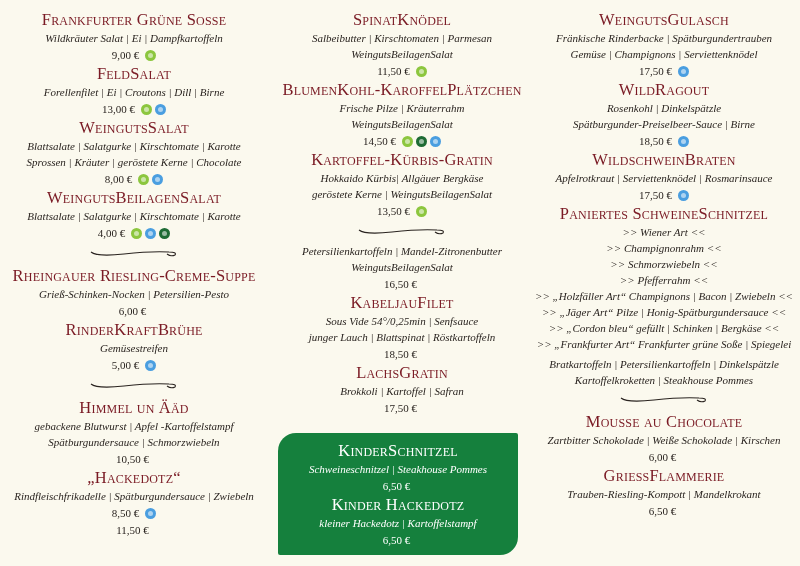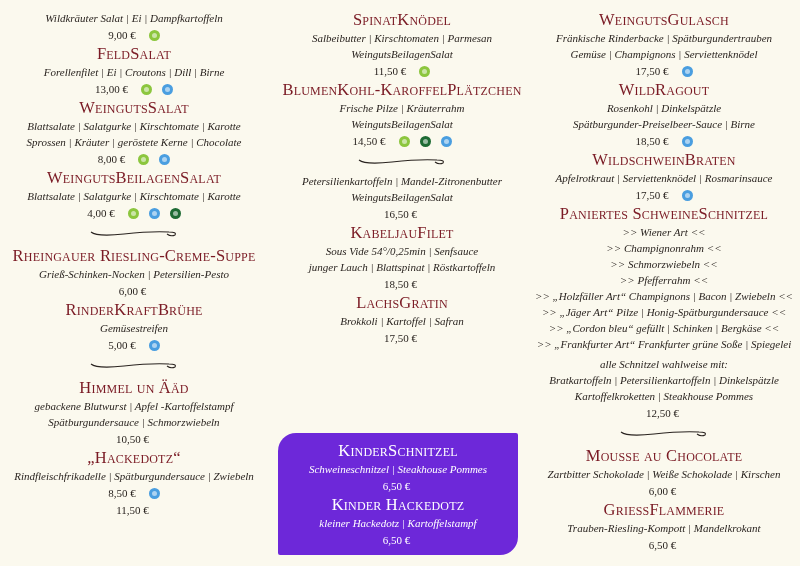--- a/index.html
+++ b/index.html
@@ -7,40 +7,41 @@
          font-family:"DejaVu Serif", serif; color:#2a2420; }
   .col { position:absolute; top:10px; text-align:center; }
   .col1 { left:0; width:268px; }
   .col2 { left:272px; width:260px; }
   .col3 { left:528px; width:272px; }
   .dish { margin:0; }
   .title { font-family:"Liberation Serif", serif; color:#7a1a24; font-size:16.5px; line-height:20px;
            font-variant:small-caps; font-weight:normal; letter-spacing:0.2px; margin:0; }
   .line { font-family:"Liberation Serif", serif; font-style:italic; font-size:11px; line-height:15px; margin:1px; }
   .price { font-family:"Liberation Serif", serif; font-size:11px; line-height:17px; margin:0; display:flex;
-           justify-content:center; align-items:center; gap:10px; }
+           justify-content:center; align-items:center; gap:3px; }
   .price .amt { margin-right:3px; }
   .ic { display:inline-block; width:11px; height:11px; border-radius:50%; position:relative; }
   .ic.veg { background:#8cc63e; }
   .ic.lac { background:#4a9ee0; }
   .ic.vgn { background:#1e6b34; }
   .ic::after { content:""; position:absolute; left:3px; top:3px; width:5px; height:5px; border-radius:50%;
                background:rgba(255,255,255,0.55); }
   .flourish { display:block; margin:6px auto 8px; }
-  .kids { position:absolute; left:278px; top:433px; width:240px; height:122px; background:#6d28d9;
+  .kids { position:absolute; left:278px; top:433px; width:240px; height:122px; background:#15803d;
           border-radius:18px 2px 18px 2px; text-align:center; color:#fff; padding-top:8px; box-sizing:border-box; }
   .kids .title { color:#fff; }
   .kids .line, .kids .price { color:#fff; }
   .gap { height:3px; }
 </style>
 </head>
 <body>
 
 <div class="col col1">
   <div class="dish">
+    <h2 class="title">Frankfurter Grüne Sosse</h2>
     <p class="line">Wildkräuter Salat | Ei | Dampfkartoffeln</p>
     <div class="price">
         <span class="amt">9,00 €</span>
         <span class="ic veg"></span>
       </div>
   </div>
   <div class="dish">
     <h2 class="title">FeldSalat</h2>
     <p class="line">Forellenfilet | Ei | Croutons | Dill | Birne</p>
     <div class="price">
@@ -123,20 +124,29 @@
   </div>
   <div class="dish">
     <h2 class="title">BlumenKohl-KaroffelPlätzchen</h2>
     <p class="line">Frische Pilze | Kräuterrahm</p>
     <p class="line">WeingutsBeilagenSalat</p>
     <div class="price">
         <span class="amt">14,50 €</span>
         <span class="ic veg"></span>
         <span class="ic vgn"></span>
         <span class="ic lac"></span>
+      </div>
+  </div>
+  <div class="dish">
+    <h2 class="title">Kartoffel-Kürbis-Gratin</h2>
+    <p class="line">Hokkaido Kürbis| Allgäuer Bergkäse</p>
+    <p class="line">geröstete Kerne | WeingutsBeilagenSalat</p>
+    <div class="price">
+        <span class="amt">13,50 €</span>
+        <span class="ic veg"></span>
       </div>
   </div>
   <svg class="flourish" width="90" height="10" viewBox="0 0 90 10">
       <path d="M2 4 Q8 9 35 6 T80 4 Q88 4 86 7 Q82 9 78 6" stroke="#2a2420" stroke-width="1.1" fill="none"></path>
     </svg>
   <div class="dish">
     <p class="line">Petersilienkartoffeln | Mandel-Zitronenbutter</p>
     <p class="line">WeingutsBeilagenSalat</p>
     <div class="price">
         <span class="amt">16,50 €</span>
@@ -207,26 +217,22 @@
     <h2 class="title">Paniertes SchweineSchnitzel</h2>
     <p class="line">&gt;&gt; Wiener Art &lt;&lt;</p>
     <p class="line">&gt;&gt; Champignonrahm &lt;&lt;</p>
     <p class="line">&gt;&gt; Schmorzwiebeln &lt;&lt;</p>
     <p class="line">&gt;&gt; Pfefferrahm &lt;&lt;</p>
     <p class="line">&gt;&gt; „Holzfäller Art“  Champignons | Bacon | Zwiebeln &lt;&lt;</p>
     <p class="line">&gt;&gt; „Jäger Art“  Pilze | Honig-Spätburgundersauce &lt;&lt;</p>
     <p class="line">&gt;&gt; „Cordon bleu“ gefüllt | Schinken | Bergkäse &lt;&lt;</p>
     <p class="line">&gt;&gt; „Frankfurter Art“ Frankfurter grüne Soße | Spiegelei</p>
     <div class="gap"></div>
-    <p class="line">alle Schnitzel wahlweise mit:</p>
     <p class="line">Bratkartoffeln | Petersilienkartoffeln | Dinkelspätzle</p>
     <p class="line">Kartoffelkroketten | Steakhouse Pommes</p>
-    <div class="price">
-        <span class="amt">12,50 €</span>
-      </div>
   </div>
   <svg class="flourish" width="90" height="10" viewBox="0 0 90 10">
       <path d="M2 4 Q8 9 35 6 T80 4 Q88 4 86 7 Q82 9 78 6" stroke="#2a2420" stroke-width="1.1" fill="none"></path>
     </svg>
   <div class="dish">
     <h2 class="title">Mousse au Chocolate</h2>
     <p class="line">Zartbitter Schokolade | Weiße Schokolade | Kirschen</p>
     <div class="price">
         <span class="amt">6,00 €</span>
       </div>

